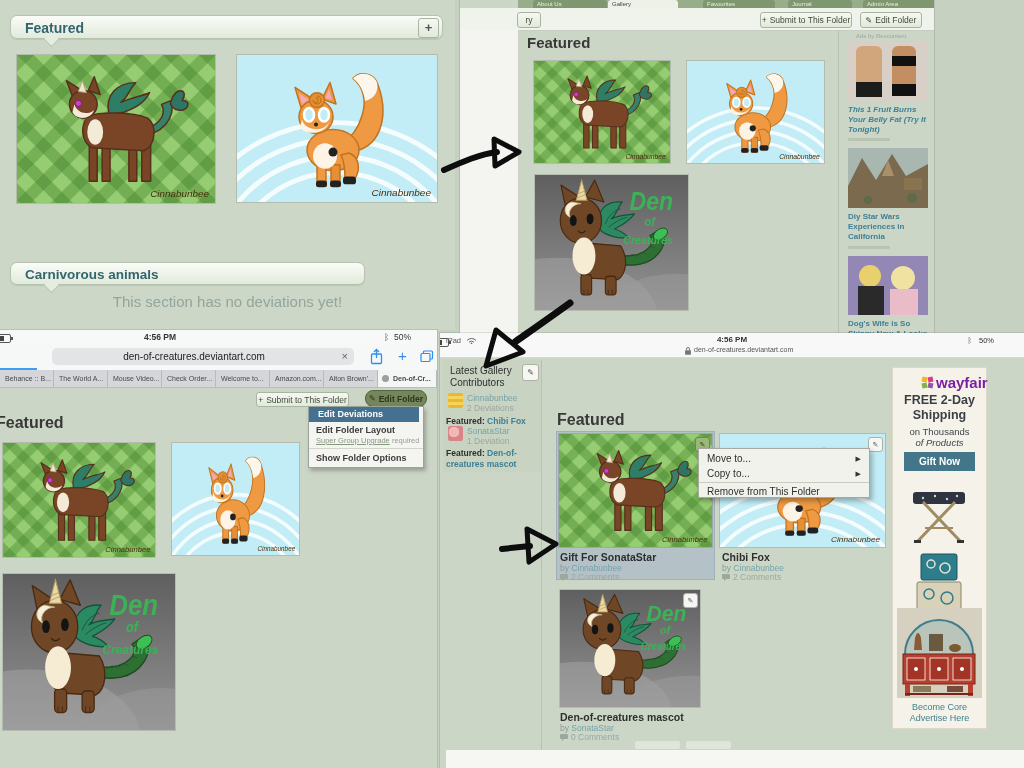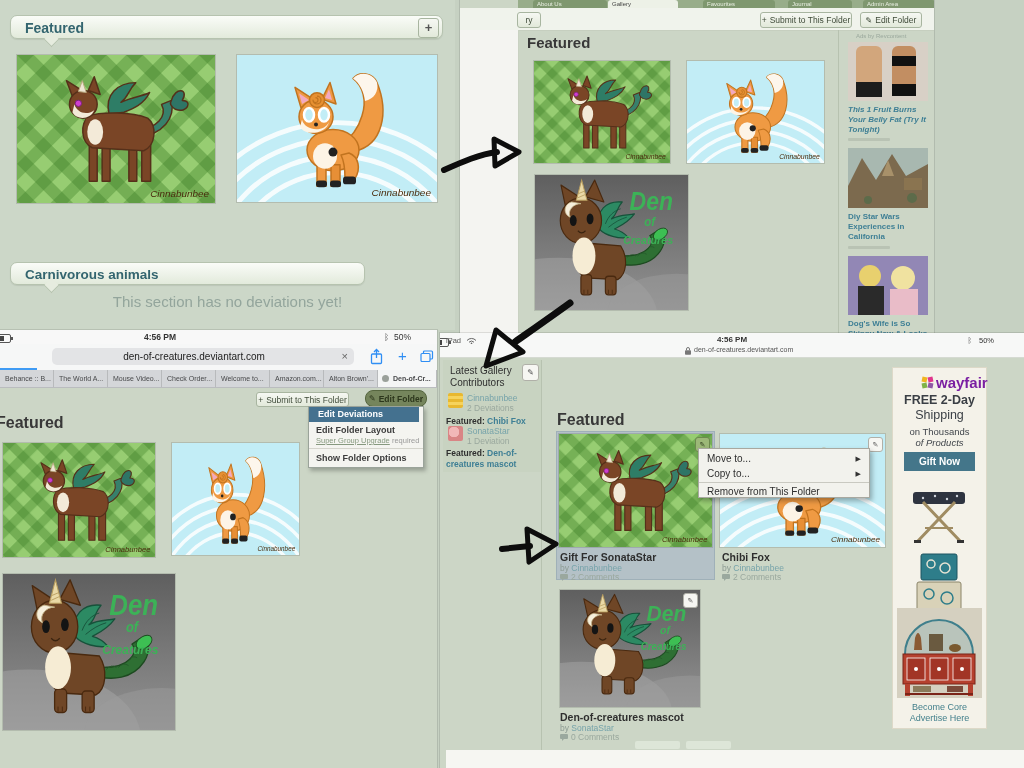--- a/index.html
+++ b/index.html
@@ -454,21 +454,21 @@
       <div class="abs" style="left:0;top:6px;width:93px;display:flex;align-items:center;justify-content:flex-start;gap:2px;margin-left:28px;">
         <svg width="13" height="13" viewBox="0 0 13 13">
           <rect x="1" y="1" width="5" height="5" transform="rotate(12 3.5 3.5)" fill="#f0b51f"></rect>
           <rect x="7" y="1" width="5" height="5" transform="rotate(-12 9.5 3.5)" fill="#e0368c"></rect>
           <rect x="1" y="7" width="5" height="5" transform="rotate(-12 3.5 9.5)" fill="#7fb347"></rect>
           <rect x="7" y="7" width="5" height="5" transform="rotate(12 9.5 9.5)" fill="#9058a4"></rect>
         </svg>
         <span style="font-size:15px;font-weight:bold;color:var(--wayfair-purple);">wayfair</span>
       </div>
       <div class="abs" style="left:0;top:25px;width:93px;text-align:center;font-size:12.5px;font-weight:bold;color:#3a3f45;">FREE 2-Day</div>
-      <div class="abs" style="left:0;top:40px;width:93px;text-align:center;font-size:12.5px;font-weight:normal;color:#3a3f45;">Shipping</div>
+      <div class="abs" style="left:0;top:40px;width:93px;text-align:center;font-size:12.5px;font-weight:bold;color:#3a3f45;">Shipping</div>
       <div class="abs" style="left:0;top:58px;width:93px;text-align:center;font-size:9.5px;color:#41464c;">on Thousands</div>
       <div class="abs" style="left:0;top:69px;width:93px;text-align:center;font-size:9.5px;color:#41464c;font-style:italic;">of Products</div>
       <div class="abs" style="left:11px;top:84px;width:71px;height:19px;background:var(--shop-teal);color:#fff;font-size:10px;
                   font-weight:bold;display:flex;align-items:center;justify-content:center;">Gift Now</div>
       <svg class="abs" style="left:12px;top:112px;" width="68" height="66" viewBox="0 0 68 66">
         <rect x="8" y="12" width="52" height="12" rx="3" fill="#2e3440"></rect>
         <circle cx="18" cy="18" r="1.2" fill="#cfd4dd"></circle>
           <circle cx="30" cy="16" r="1.2" fill="#cfd4dd"></circle>
         <circle cx="42" cy="19" r="1.2" fill="#cfd4dd"></circle>
           <circle cx="52" cy="16" r="1.2" fill="#cfd4dd"></circle>

